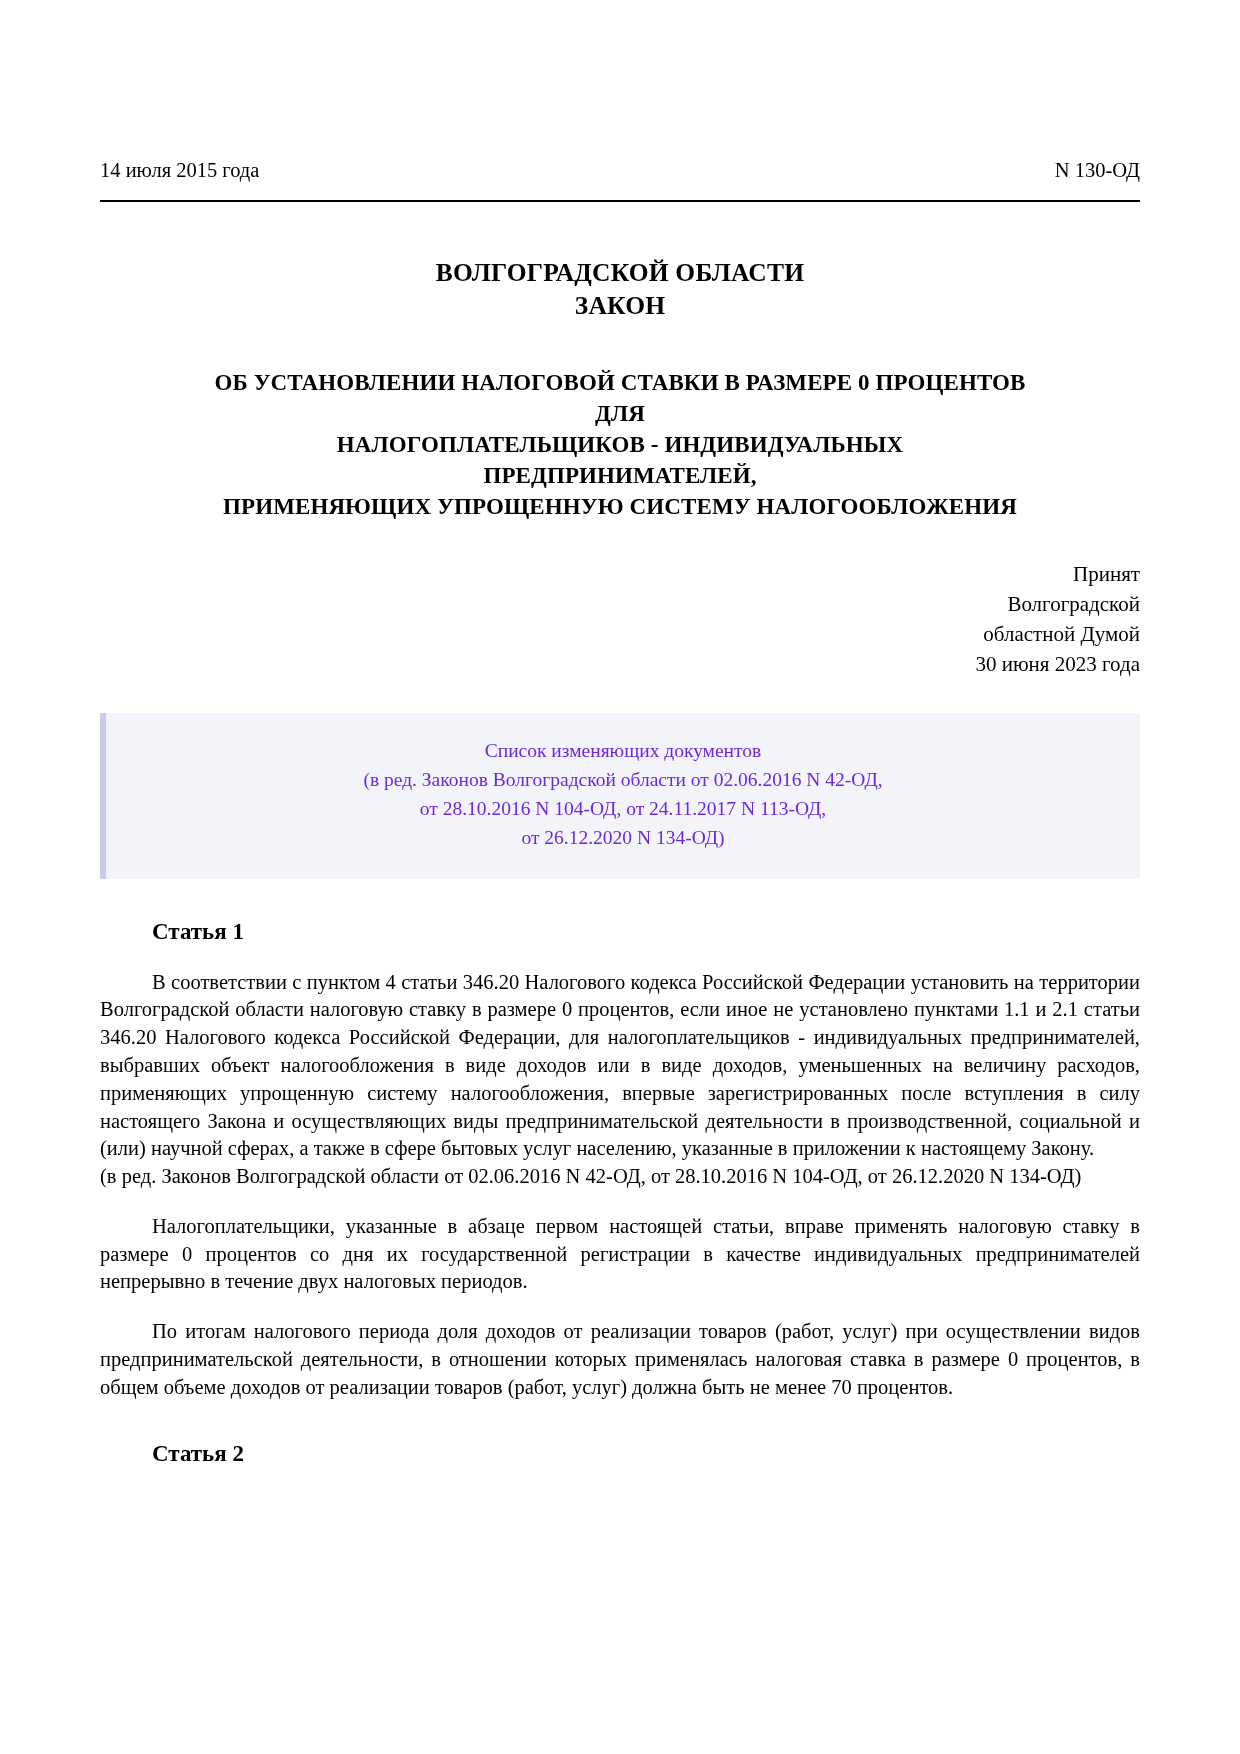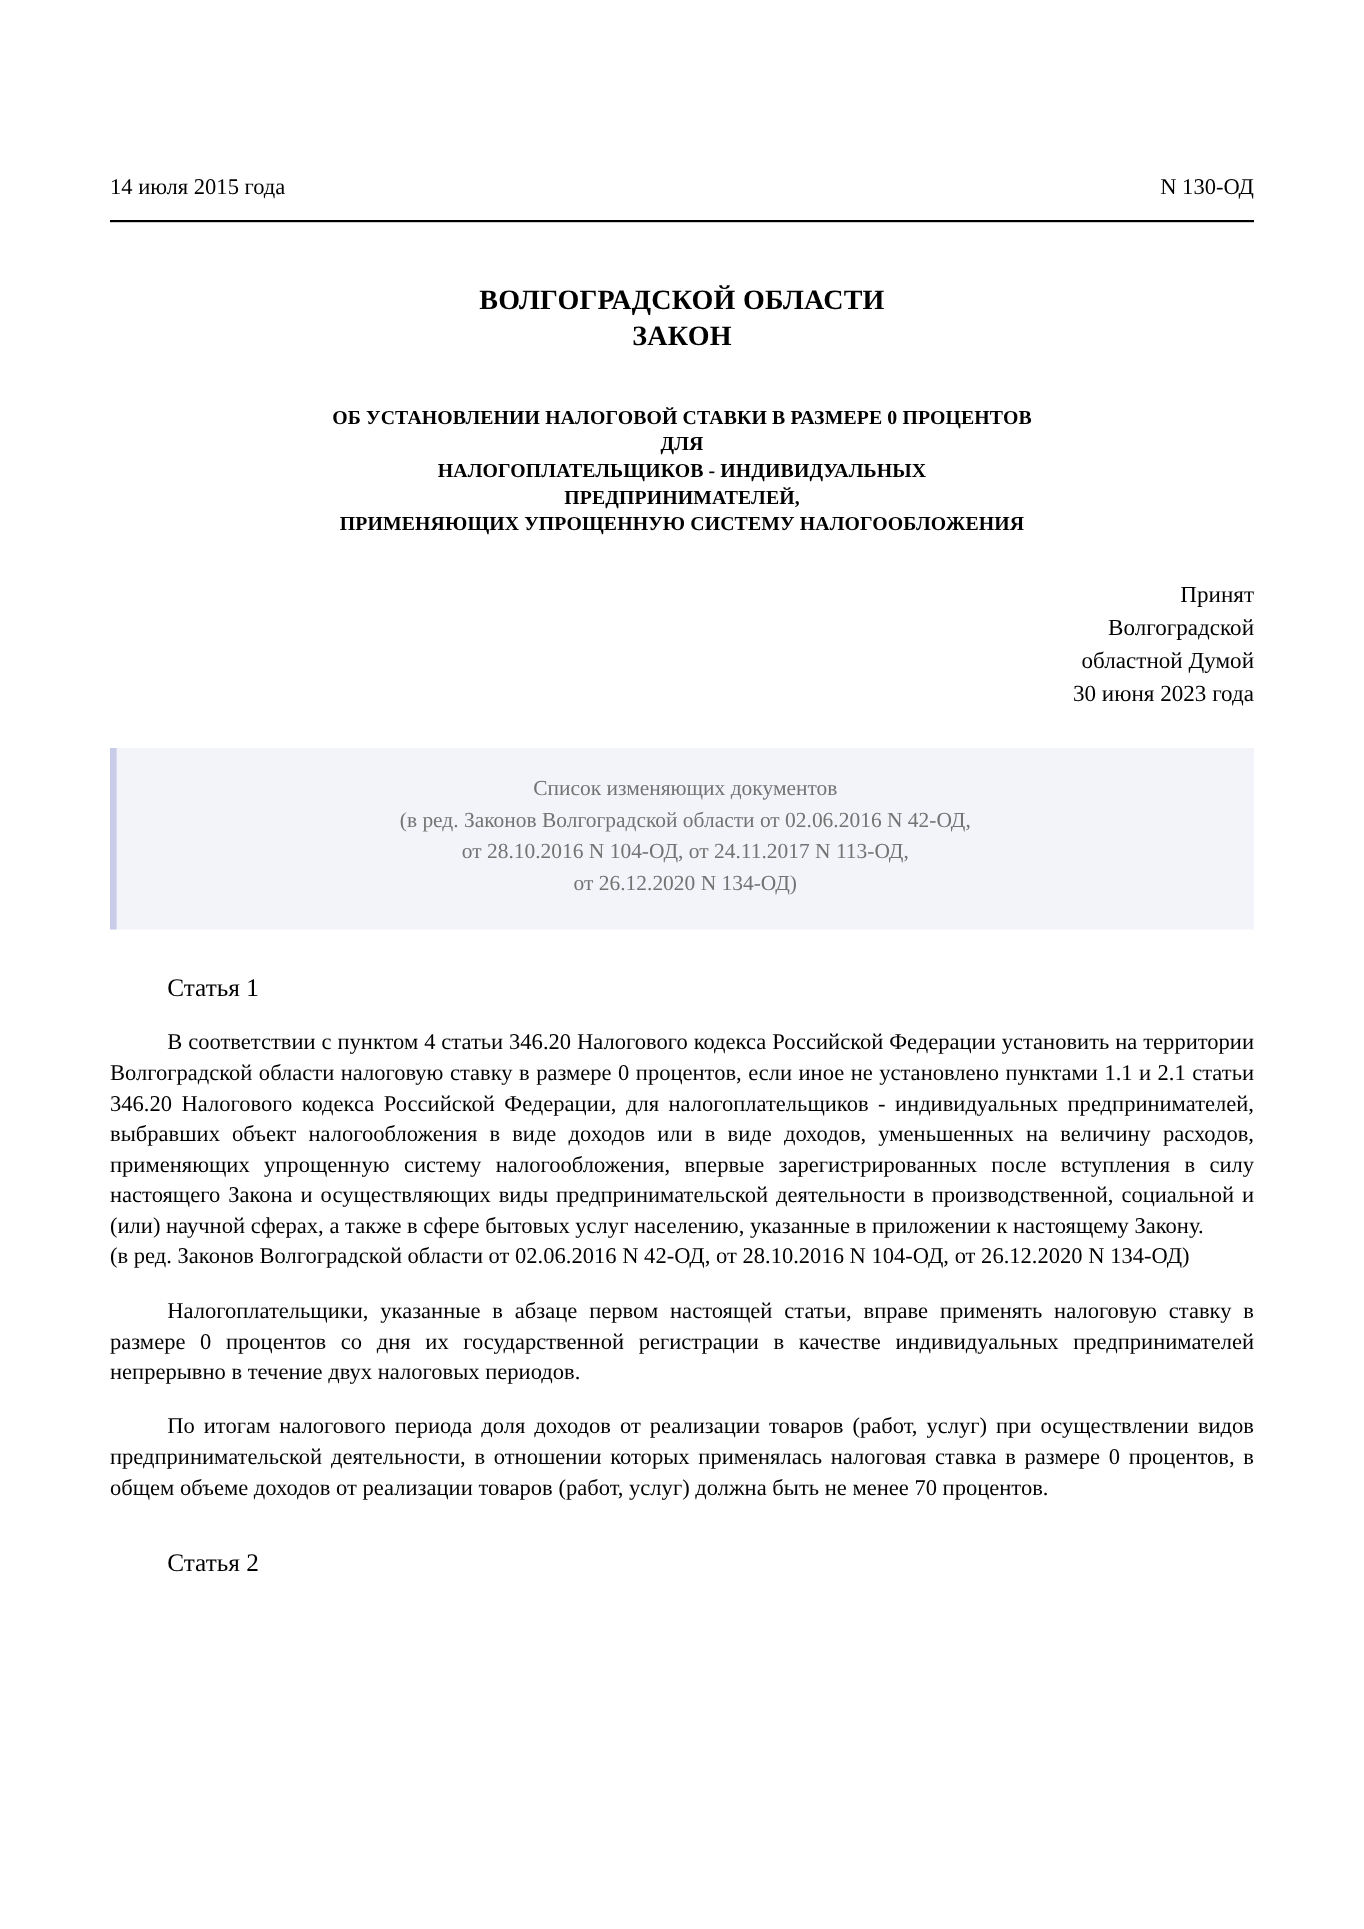--- a/index.html
+++ b/index.html
@@ -43,54 +43,54 @@
     font-weight: bold;
     margin-top: 54px;
   }
   .title-line {
     font-size: 25.5px;
     line-height: 1.32;
     letter-spacing: 0.2px;
   }
   .main-title {
     margin-top: 44px;
-    font-size: 18px;
+    font-size: 23px;
     line-height: 1.35;
     letter-spacing: 0.1px;
   }
   .main-title .ln { display: block; }
 
   
   .adopted {
     margin-top: 38px;
     text-align: right;
     font-size: 21px;
     line-height: 1.42;
   }
   .adopted div { display: block; }
 
   
   .changes-box {
     margin-top: 34px;
     background: #f3f4fa;
     border-left: 6px solid #c8cce8;
-    color: #737373;
+    color: #6d28d9;
     text-align: center;
     font-size: 19.5px;
     line-height: 1.48;
     padding: 24px 20px 26px 20px;
     box-sizing: border-box;
   }
   .changes-box .ln { display: block; }
   .changes-box .ttl { display: block; }
 
   
   .article-heading {
     font-size: 23px;
-    font-weight: normal;
+    font-weight: bold;
     margin: 38px 0 0 52px;
     line-height: 1.3;
   }
   .para {
     font-size: 20.5px;
     line-height: 1.355;
     text-align: justify;
     text-justify: inter-word;
     margin: 22px 0 0 0;
     hyphens: none;

